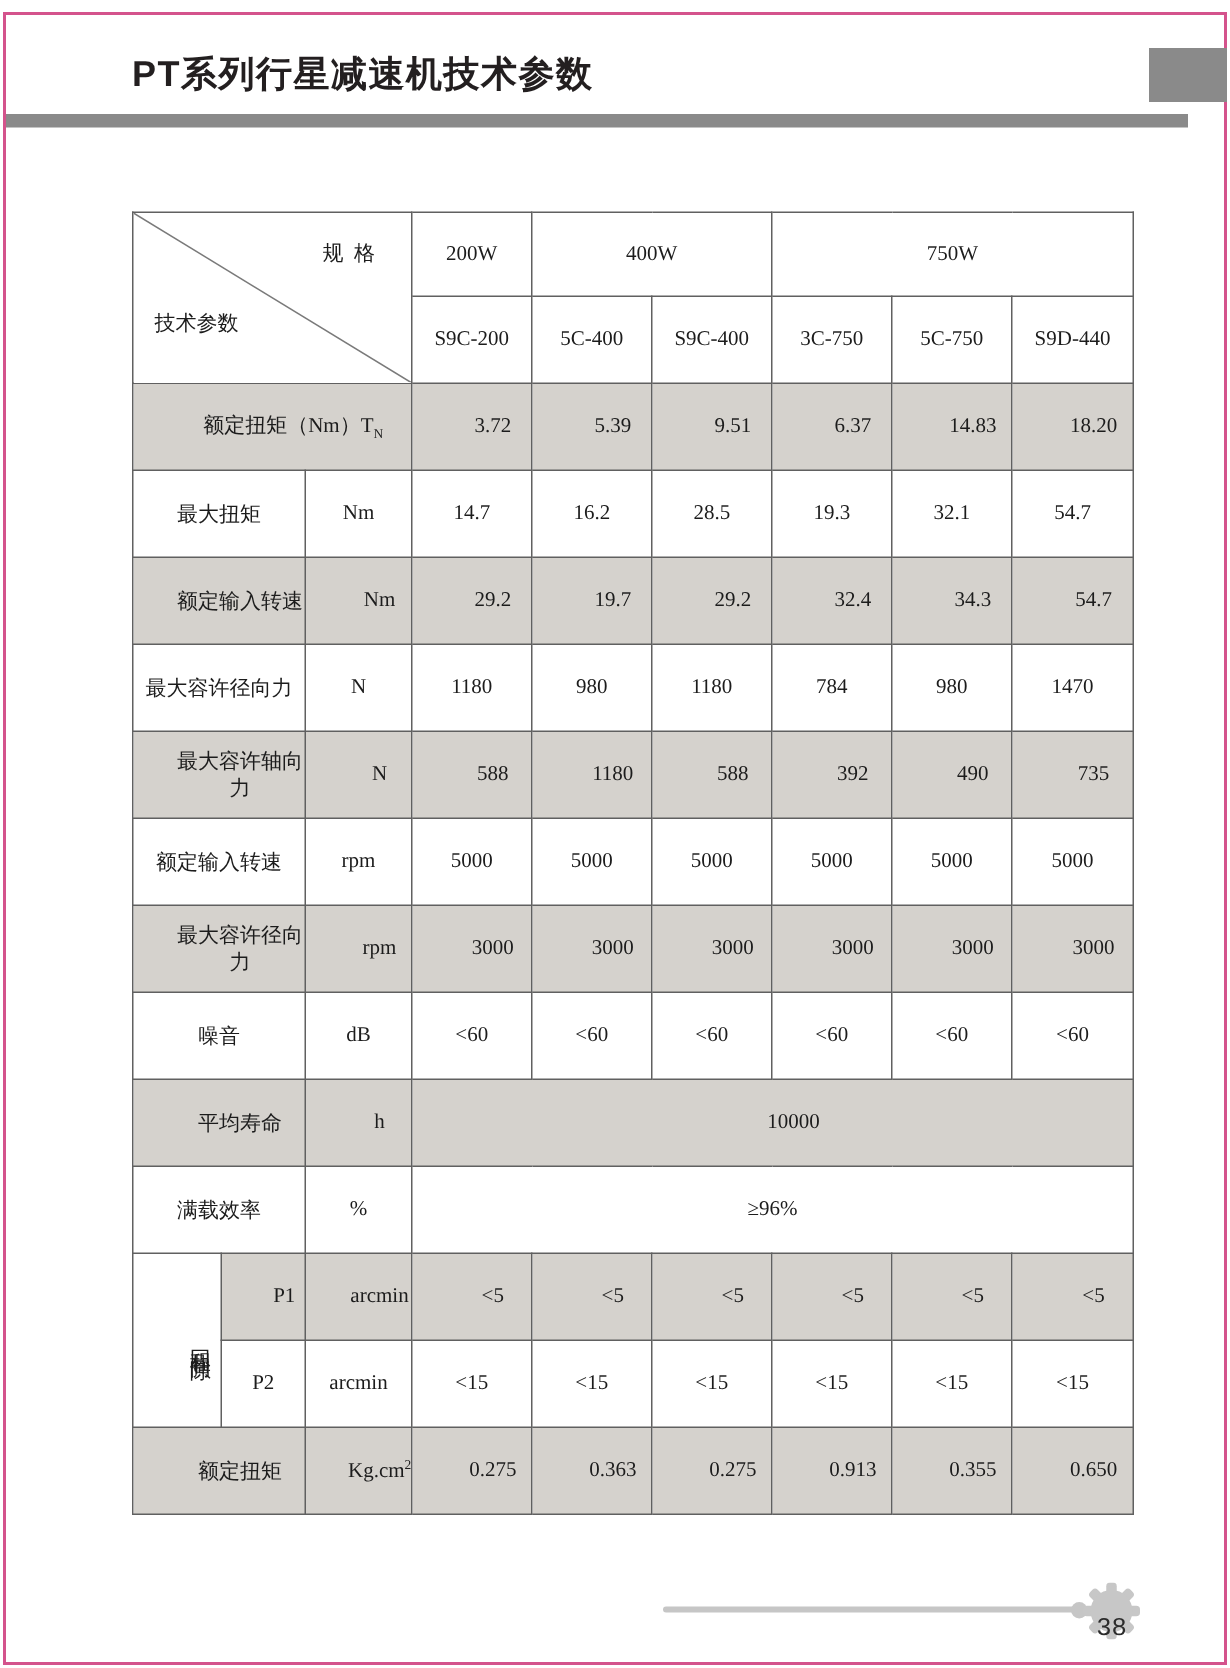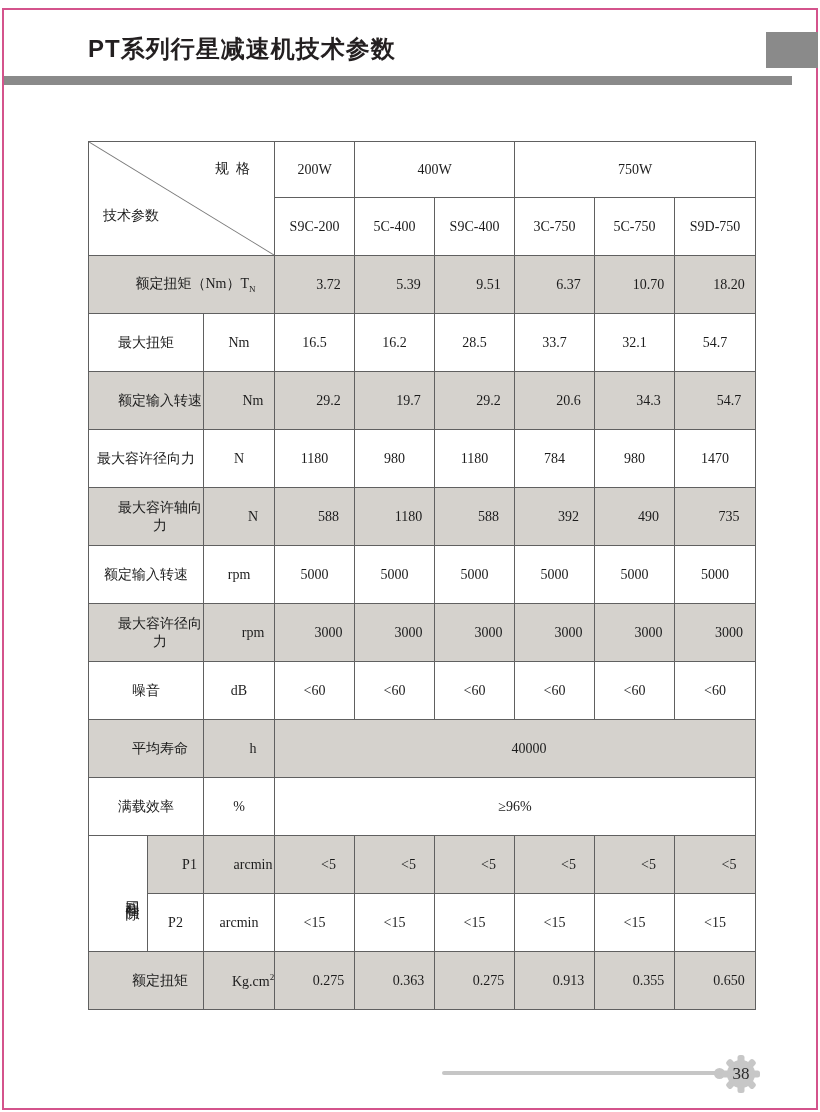--- a/index.html
+++ b/index.html
@@ -32,23 +32,23 @@
   td.diag .bl-label { position:absolute; bottom:30px; left:14px; font-size:14px; }
 
   sub, sup { font-size:9px; }
 
   .footer-line { position:absolute; left:442px; top:1071px; width:276px; height:4px;
                  background:#c6c6c6; border-radius:2px; }
   .footer-dot { position:absolute; left:714px; top:1068px; width:11px; height:11px;
                 border-radius:50%; background:#c6c6c6; }
   .gear-wrap { position:absolute; left:722px; top:1055px; width:38px; height:38px; }
   .gear-wrap svg { position:absolute; left:0; top:0; }
-  .gear-wrap .num { position:absolute; left:0; top:0; width:38px; height:38px;
+  .gear-wrap .num { position:absolute; left:0; top:12px; width:38px; height:38px;
                     display:flex; align-items:center; justify-content:center;
-                    font-size:17px; color:#2b2b2b; font-family:Liberation Serif, serif; }
+                    font-size:17px; color:#2b2b2b; font-family:Liberation Mono, monospace; }
 </style>
 </head>
 <body>
 
 <div class="page">
   <div class="pink-frame"></div>
 
   <div class="page-title">PT系列行星减速机技术参数</div>
   <div class="title-bar"></div>
   <div class="corner-block"></div>
@@ -79,53 +79,53 @@
       <td colspan="2">400W</td>
       <td colspan="3">750W</td>
     </tr>
 
     <tr class="hdr2">
       <td>S9C-200</td>
       <td>5C-400</td>
       <td>S9C-400</td>
       <td>3C-750</td>
       <td>5C-750</td>
-      <td>S9D-750</td>
+      <td>S9D-440</td>
     </tr>
 
     <tr class="data shaded">
       <td colspan="3">
         <span>额定扭矩（Nm）T</span><sub>N</sub>
       </td>
       <td>3.72</td>
       <td>5.39</td>
       <td>9.51</td>
       <td>6.37</td>
-      <td>10.70</td>
+      <td>14.83</td>
       <td>18.20</td>
     </tr>
 
     <tr class="data">
       <td colspan="2">最大扭矩</td>
       <td>Nm</td>
-      <td>16.5</td>
+      <td>14.7</td>
       <td>16.2</td>
       <td>28.5</td>
-      <td>33.7</td>
+      <td>19.3</td>
       <td>32.1</td>
       <td>54.7</td>
     </tr>
 
     <tr class="data shaded">
       <td colspan="2">额定输入转速</td>
       <td>Nm</td>
       <td>29.2</td>
       <td>19.7</td>
       <td>29.2</td>
-      <td>20.6</td>
+      <td>32.4</td>
       <td>34.3</td>
       <td>54.7</td>
     </tr>
 
     <tr class="data">
       <td colspan="2">最大容许径向力</td>
       <td>N</td>
       <td>1180</td>
       <td>980</td>
       <td>1180</td>
@@ -174,21 +174,21 @@
       <td>&lt;60</td>
       <td>&lt;60</td>
       <td>&lt;60</td>
       <td>&lt;60</td>
       <td>&lt;60</td>
     </tr>
 
     <tr class="data shaded">
       <td colspan="2">平均寿命</td>
       <td>h</td>
-      <td colspan="6">40000</td>
+      <td colspan="6">10000</td>
     </tr>
 
     <tr class="data">
       <td colspan="2">满载效率</td>
       <td>%</td>
       <td colspan="6">≥96%</td>
     </tr>
 
     <tr class="data shaded">
       <td class="vert-cell" rowspan="2">

